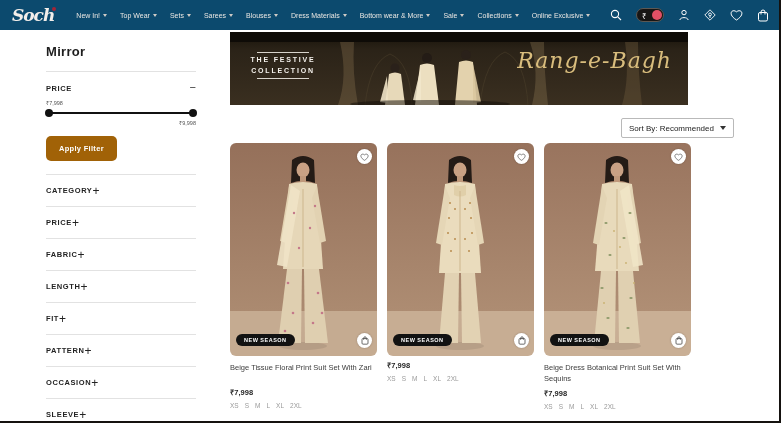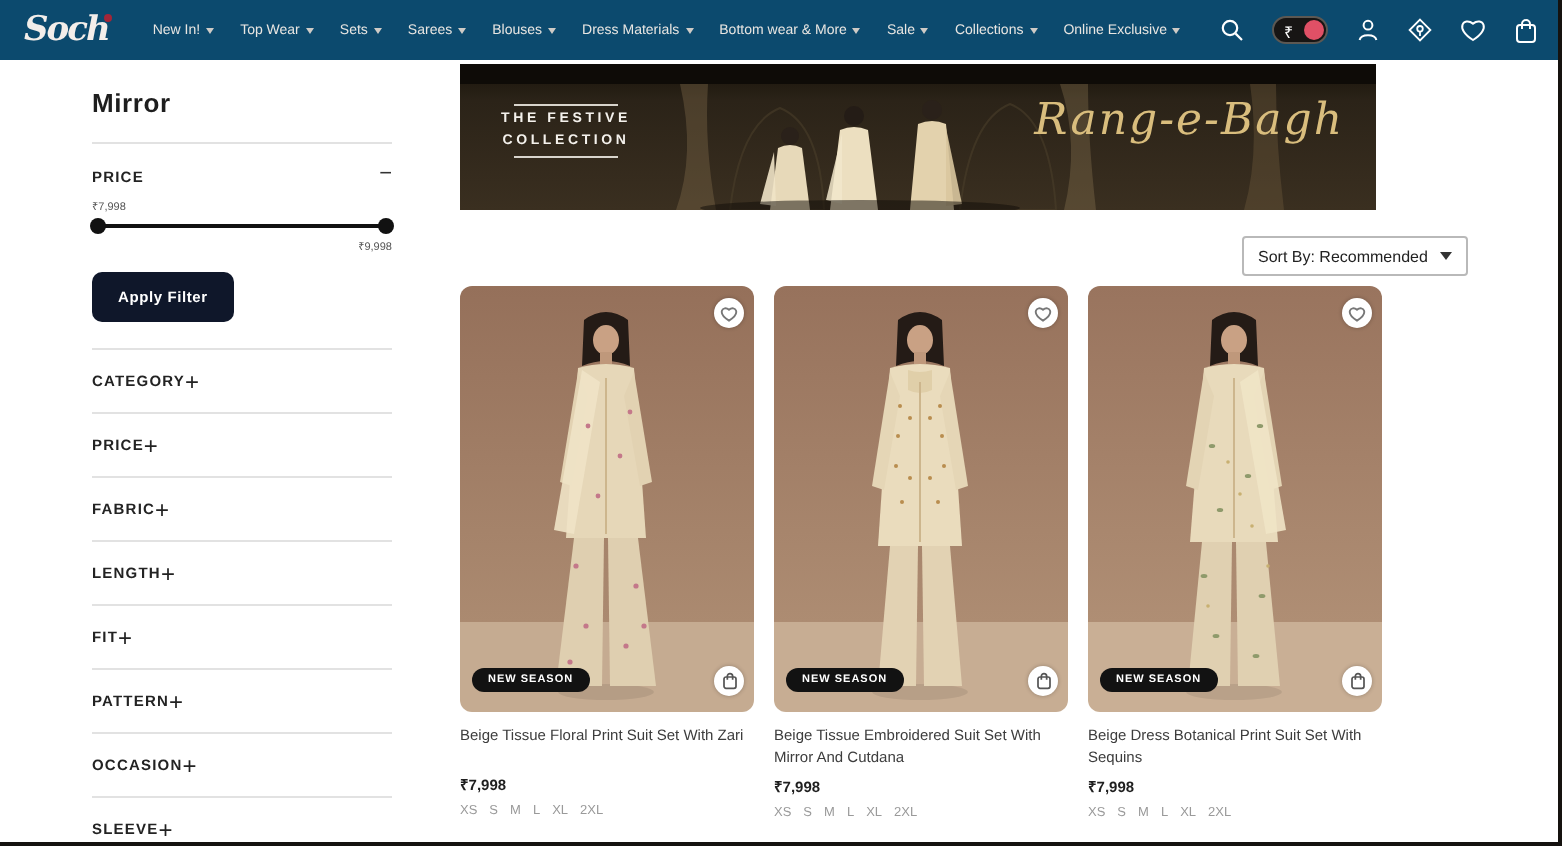--- a/index.html
+++ b/index.html
@@ -39,21 +39,21 @@
   .price-head { display:flex; justify-content:space-between; align-items:flex-end; }
   .f-label { font-size:7.5px; font-weight:bold; letter-spacing:.6px; color:#232323; }
   .collapse-minus { font-size:11px; color:#333; line-height:1; cursor:pointer; }
   .price-min { font-size:5.5px; color:#555; margin-top:6px; }
   .slider { position:relative; height:8px; margin:2px 1px 0; cursor:pointer; }
   .slider .track { position:absolute; left:0; right:0; top:3px; height:2px; background:#111; }
   .slider .handle { position:absolute; top:0; width:8px; height:8px; border-radius:50%; background:#111; }
   .slider .h-min { left:-2px; } .slider .h-max { right:-2px; }
   .price-max { font-size:5.5px; color:#555; text-align:right; margin-top:2px; }
   .apply-btn {
-    display:inline-block; margin:9px 0 13px; background:#0f172a; color:#fff; border:none;
+    display:inline-block; margin:9px 0 13px; background:#a16207; color:#fff; border:none;
     font-size:7.5px; font-weight:bold; padding:8px 13px; border-radius:5px; cursor:pointer;
     font-family:"Liberation Sans", sans-serif; letter-spacing:.3px;
   }
   .f-section { display:flex; justify-content:flex-start; align-items:center; padding:9.5px 0; border-bottom:1px solid #e2e2e2; cursor:pointer; }
   .plus { font-size:12px; font-weight:300; color:#222; line-height:1; }
 
   
   .main { position:absolute; left:230px; top:30px; width:549px; height:393px; background:#fff; }
 
   .banner { position:absolute; left:0; top:2px; width:458px; height:73px; overflow:hidden; background:#241d15; cursor:pointer; }
@@ -392,21 +392,20 @@
             </svg>
         </button>
         <span class="badge">NEW SEASON</span>
         <button class="quick-btn">
           <svg width="8" height="9" viewBox="0 0 12 13">
               <rect x="1.5" y="3.5" width="9" height="8.5" rx="1.5" fill="none" stroke="#555" stroke-width="1.3"></rect>
               <path d="M4 5.5 V3 a2 2 0 0 1 4 0 V5.5" fill="none" stroke="#555" stroke-width="1.3"></path>
             </svg>
         </button>
       </div>
-      <h3 class="card-title">Beige Tissue Embroidered Suit Set With Mirror And Cutdana</h3>
       <div class="card-price">₹7,998</div>
       <div class="sizes">
         <span>XS</span>
         <span>S</span>
         <span>M</span>
         <span>L</span>
         <span>XL</span>
         <span>2XL</span>
       </div>
     </article>

